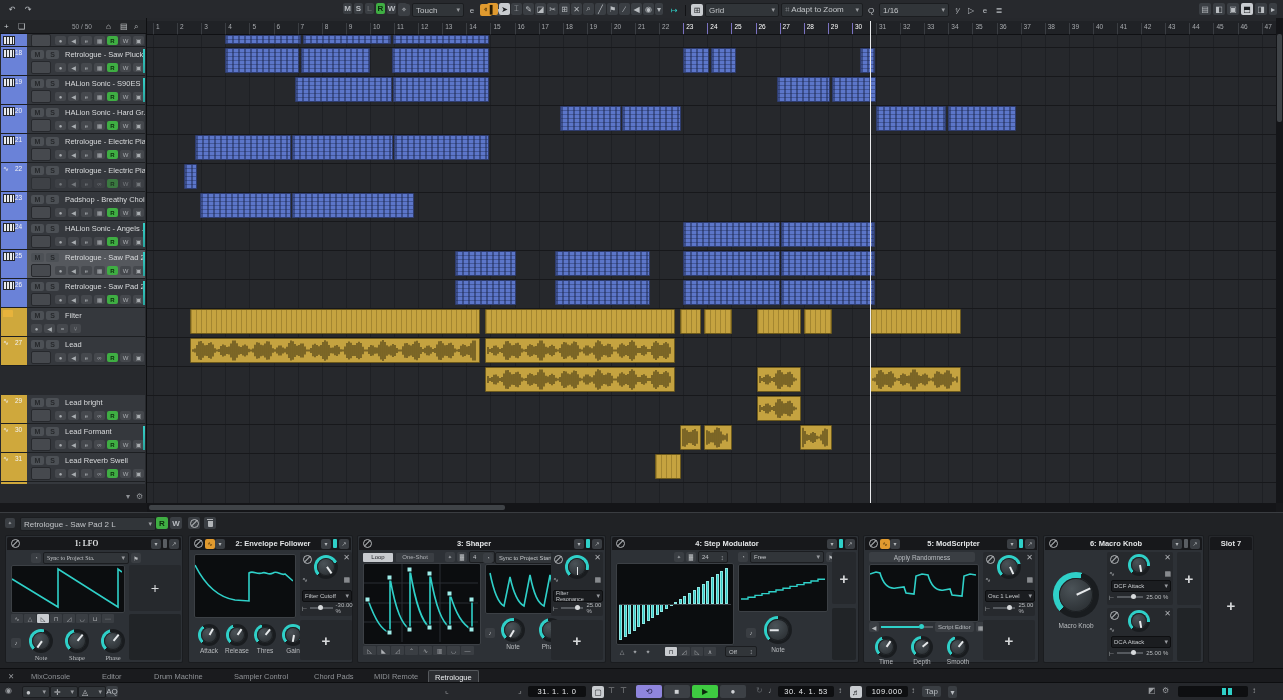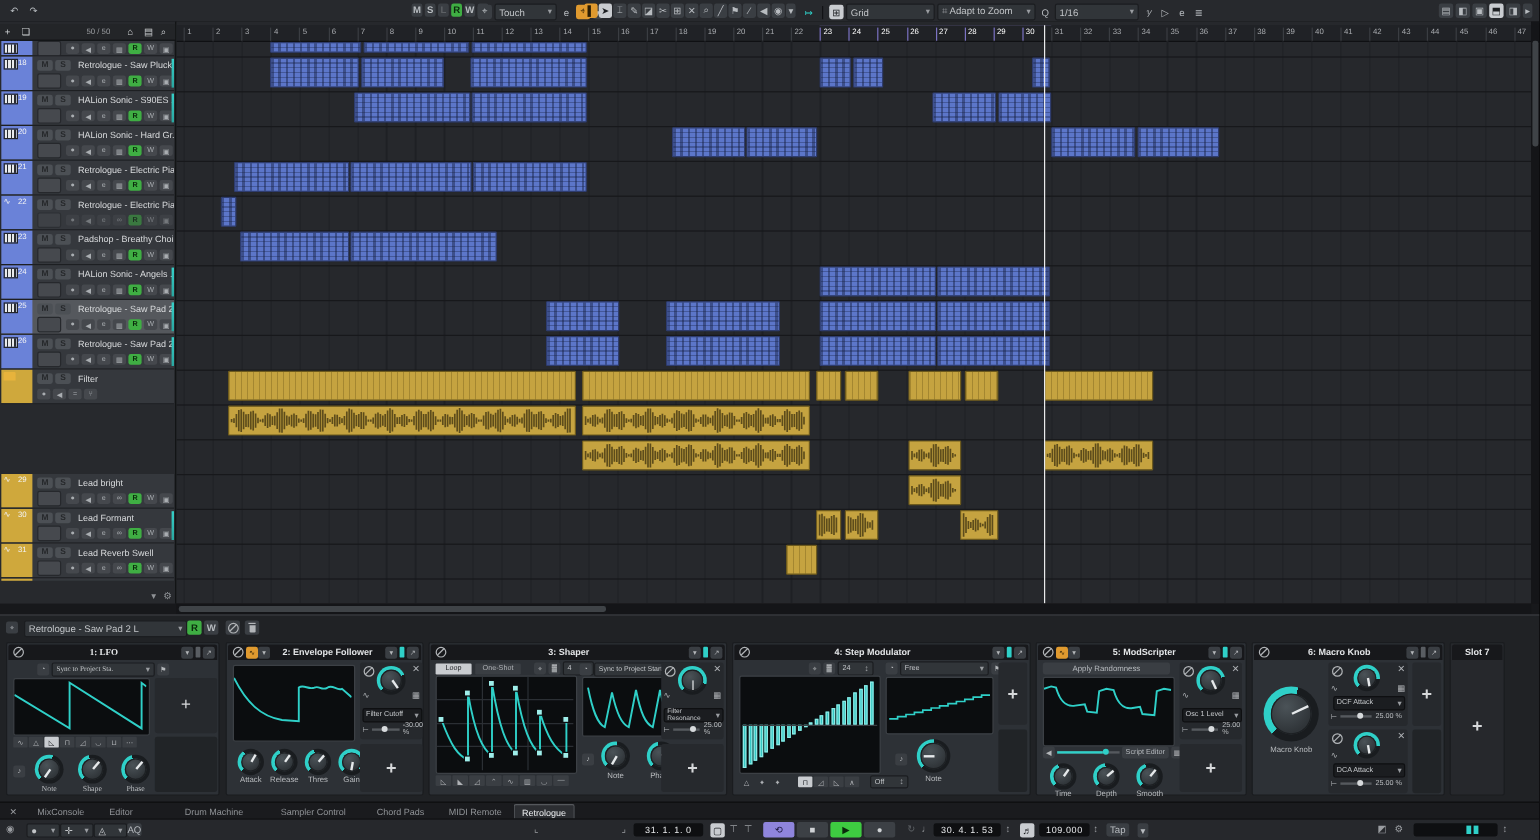--- a/index.html
+++ b/index.html
@@ -412,20 +412,41 @@
           <div class="flex" style="position: absolute; left: 30px; top: 2px; height: 10px;">
             <span class="ms">M</span>
             <span class="ms">S</span>
             <span class="tname">Filter</span>
           </div>
           <div class="flex" style="position: absolute; left: 30px; top: 15px; height: 11px;">
             <span class="tbtn">●</span>
             <span class="tbtn">◀</span>
             <span class="tbtn">=</span>
             <span class="tbtn">⑂</span>
+          </div>
+        </div>
+        <div class="trk" style="top: 303px; height: 28px;">
+          <div class="strip" style="background: rgb(207, 168, 60);">
+            <span class="ticon wavef">∿</span>
+            <span class="tnum">27</span>
+          </div>
+          <div class="flex" style="position: absolute; left: 30px; top: 2px; height: 10px;">
+            <span class="ms">M</span>
+            <span class="ms">S</span>
+            <span class="tname">Lead</span>
+          </div>
+          <div class="flex" style="position: absolute; left: 30px; top: 15px; height: 11px;">
+            <span class="qbox"></span>
+            <span class="tbtn">●</span>
+            <span class="tbtn">◀</span>
+            <span class="tbtn">e</span>
+            <span class="tbtn">∞</span>
+            <span class="tbtn g">R</span>
+            <span class="tbtn">W</span>
+            <span class="tbtn">▣</span>
           </div>
         </div>
         <div class="trk" style="top: 361px; height: 28px;">
           <div class="strip" style="background: rgb(207, 168, 60);">
             <span class="ticon wavef">∿</span>
             <span class="tnum">29</span>
           </div>
           <div class="flex" style="position: absolute; left: 30px; top: 2px; height: 10px;">
             <span class="ms">M</span>
             <span class="ms">S</span>
@@ -1159,21 +1180,21 @@
             <span class="plus">+</span>
           </div>
       </div>
 
     </div>
   </div>
 
   <div id="tabs">
     <span class="tab" style="left:2px;color:#9a9da1;">✕</span>
   <span class="tab" style="left: 25px;">MixConsole</span>
-      <span class="tab" style="left: 85px;">Editor</span>
+      <span class="tab" style="left: 96px;">Editor</span>
       <span class="tab" style="left: 148px;">Drum Machine</span>
       <span class="tab" style="left: 228px;">Sampler Control</span>
       <span class="tab" style="left: 308px;">Chord Pads</span>
       <span class="tab" style="left: 368px;">MIDI Remote</span>
       <span class="tab active" style="left: 428px;">Retrologue</span>
     </div>
 
   <div id="transport">
     <span class="ticn" style="left:5px;">◉</span>
     <span class="ddl abs" style="left:22px;top:3px;width:20px;height:10px;">

